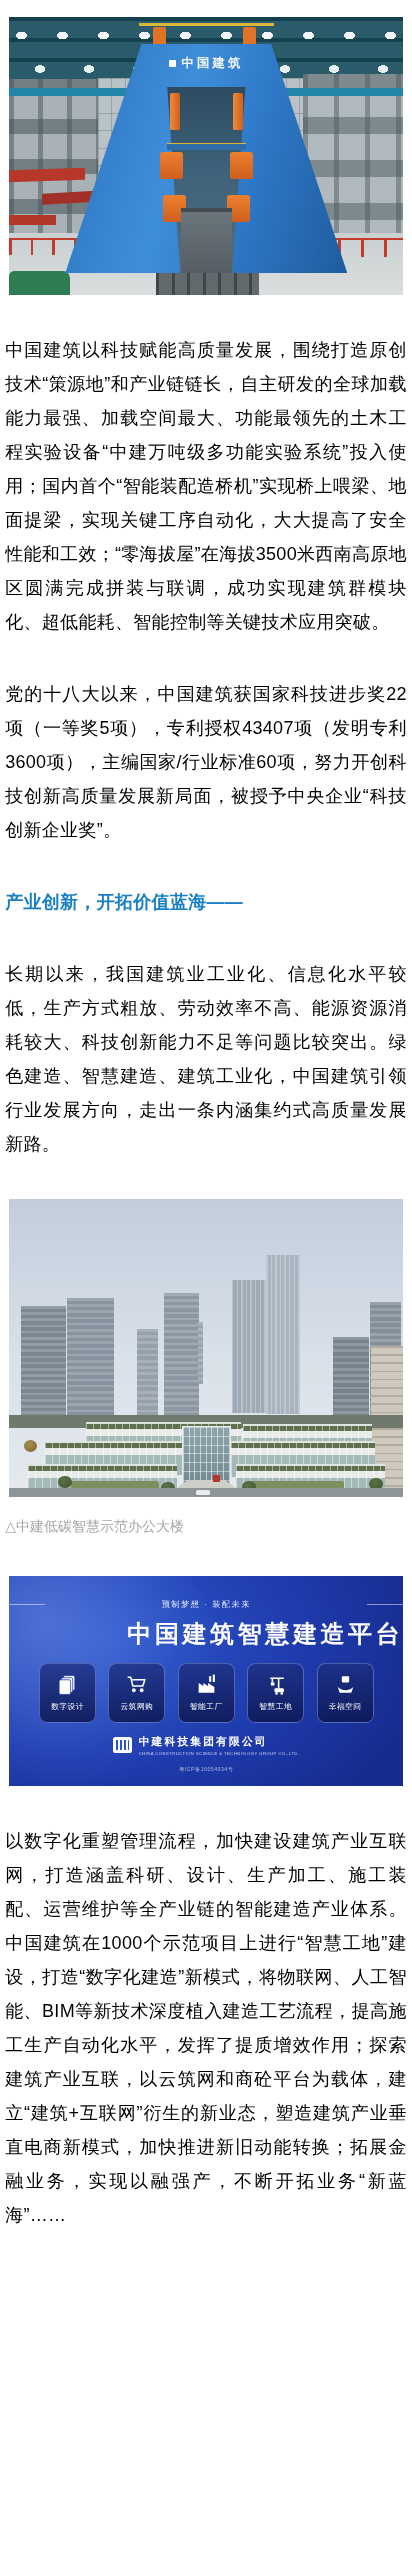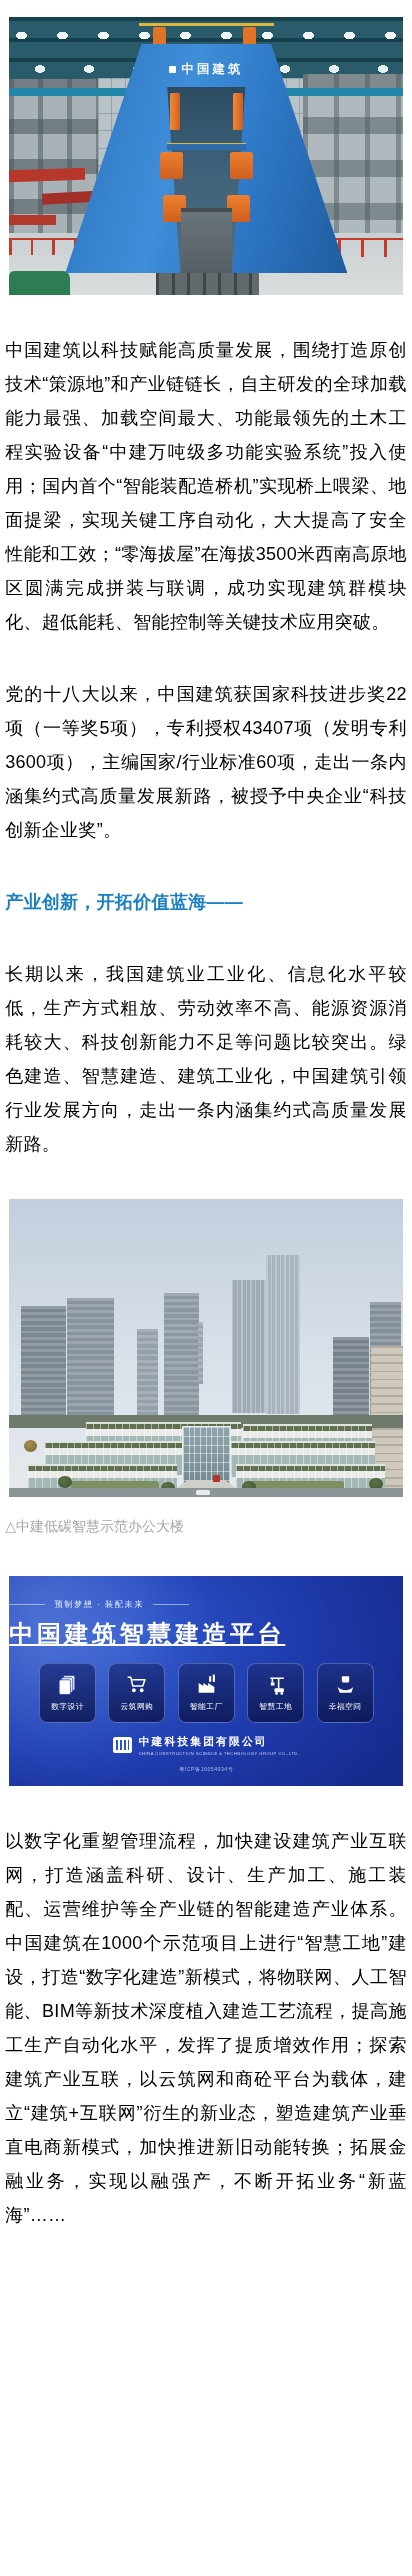--- a/index.html
+++ b/index.html
@@ -50,21 +50,21 @@
   .p1-rig{left:56px;top:27px;width:282px;height:229px;}
   .rig-post{top:-17.5px;width:13.4px;height:23px;background:#e07326;border-radius:1.5px;}
   .rig-rail{left:26%;top:-20.6px;width:48%;height:2.6px;background:#d9b63c;}
   .rig-body{left:0;top:0;width:100%;height:100%;
     clip-path:polygon(27% 0,73% 0,100% 100%,0 100%);
     background:linear-gradient(105deg,#2b72bd 0%,#3f8ed9 40%,#2f7ac9 62%,#1f5c9e 100%);}
   .rig-opening{left:33.5%;top:43px;width:33%;height:186px;
     clip-path:polygon(8% 0,92% 0,78% 100%,22% 100%);
     background:linear-gradient(180deg,#2c4b60,#3d617a 42%,#51707f);}
   .rig-logo{left:0;top:11.3px;width:100%;text-align:center;color:#f2f6fa;font-size:12.4px;
-    font-weight:bold;letter-spacing:3.1px;margin-top:6px;}
+    font-weight:bold;letter-spacing:3.1px;}
   .rig-logo .mark{display:inline-block;width:7.2px;height:7.2px;background:#fff;margin-right:5.2px;border-radius:1px;}
   .rig-cyl{top:49px;width:10.3px;height:37px;background:linear-gradient(90deg,#ef8a38,#cf5f1d);border-radius:1.5px;}
   .clamp{width:23px;height:27px;background:linear-gradient(180deg,#ec8030,#cf5f1d);border-radius:2.6px;}
   .rig-platform{left:36%;top:99px;width:28%;height:6.2px;background:#2e6da8;border-top:1.5px solid #d9b63c;}
   .rig-machine{left:41%;bottom:0;width:18%;height:61px;
     background:linear-gradient(180deg,#6a747b,#555e64);border-top:4.1px solid #454d52;}
 
   
   .tw{position:absolute;background-image:repeating-linear-gradient(180deg,rgba(255,255,255,.18) 0 2.6px,transparent 2.6px 6.2px);}
   .twv{background-image:repeating-linear-gradient(90deg,rgba(255,255,255,.28) 0 1.5px,transparent 1.5px 4.6px);}
@@ -87,24 +87,24 @@
   .p2-sculpt{left:204px;top:276px;width:7.2px;height:6.7px;background:#b8342a;border-radius:1px;}
   .p2-right-bldg{right:0;top:147px;width:32px;height:151px;background-color:#cfc9bd;
     background-image:repeating-linear-gradient(180deg,rgba(90,85,70,.25) 0 1.5px,transparent 1.5px 8.2px);}
 
   
   .banner{margin:37px 9.3px 0;width:394px;height:210px;position:relative;overflow:hidden;
     background:radial-gradient(ellipse 319px 216px at 28% 30%,#2d55c8 0%,#1f3cae 55%,#152b8e 100%);}
   .globe{position:absolute;left:-82px;top:-62px;width:289px;height:289px;border-radius:50%;
     background:radial-gradient(circle at 40% 38%,rgba(140,175,255,.38),rgba(70,110,220,.15) 55%,transparent 72%);}
   .tagline-row{position:absolute;left:0;top:23px;width:100%;display:flex;align-items:center;
-    justify-content:flex-start;gap:9.3px;color:rgba(255,255,255,.88);font-size:8.2px;letter-spacing:1.5px;}
+    justify-content:space-between;gap:9.3px;color:rgba(255,255,255,.88);font-size:8.2px;letter-spacing:1.5px;}
   .tagline-row .rule{width:36px;height:0.5px;background:rgba(255,255,255,.5);}
-  .banner-title{position:absolute;left:0;top:42px;width:100%;text-align:left;color:#fff;
-    font-size:24px;font-weight:bold;letter-spacing:3.6px;text-decoration:underline;}
+  .banner-title{position:absolute;left:0;top:42px;width:100%;text-align:right;color:#fff;
+    font-size:24px;font-weight:bold;letter-spacing:3.6px;}
   .tiles{position:absolute;left:0;top:87px;width:100%;display:flex;justify-content:center;gap:12.4px;}
   .tile{width:55px;height:58px;border-radius:8.2px;border:0.5px solid rgba(150,180,255,.45);
     background:linear-gradient(180deg,rgba(30,48,130,.78),rgba(12,22,78,.82));
     display:flex;flex-direction:column;align-items:center;justify-content:center;gap:5.2px;}
   .tile svg{width:23px;height:23px;}
   .tile .tlabel{color:#fff;font-size:7.7px;letter-spacing:0.5px;}
   .logo-row{position:absolute;left:0;top:159px;width:100%;display:flex;align-items:center;
     justify-content:center;gap:7px;}
   .logo-mark{width:18.5px;height:16.5px;background:#fff;border-radius:2.6px;display:flex;
     align-items:center;justify-content:center;}
@@ -146,21 +146,21 @@
       <div class="abs rig-platform"></div>
       <div class="abs clamp" style="left:33.5%;top:47%;"></div>
       <div class="abs clamp" style="left:58.5%;top:47%;"></div>
       <div class="abs clamp" style="left:34.5%;top:66%;"></div>
       <div class="abs clamp" style="left:57.5%;top:66%;"></div>
       <div class="abs rig-machine"></div>
     </div>
   </figure>
 
   <p class="body">中国建筑以科技赋能高质量发展，围绕打造原创技术“策源地”和产业链链长，自主研发的全球加载能力最强、加载空间最大、功能最领先的土木工程实验设备“中建万吨级多功能实验系统”投入使用；国内首个“智能装配造桥机”实现桥上喂梁、地面提梁，实现关键工序自动化，大大提高了安全性能和工效；“零海拔屋”在海拔3500米西南高原地区圆满完成拼装与联调，成功实现建筑群模块化、超低能耗、智能控制等关键技术应用突破。</p>
-  <p class="body">党的十八大以来，中国建筑获国家科技进步奖22项（一等奖5项），专利授权43407项（发明专利3600项），主编国家/行业标准60项，走出一条内涵集约式高质量发展新路，被授予中央企业“科技创新企业奖”。</p>
+  <p class="body">党的十八大以来，中国建筑获国家科技进步奖22项（一等奖5项），专利授权43407项（发明专利3600项），主编国家/行业标准60项，努力开创科技创新高质量发展新局面，被授予中央企业“科技创新企业奖”。</p>
 
   <h3 class="subhead">产业创新，开拓价值蓝海——</h3>
 
   <p class="body">长期以来，我国建筑业工业化、信息化水平较低，生产方式粗放、劳动效率不高、能源资源消耗较大、科技创新能力不足等问题比较突出。绿色建造、智慧建造、建筑工业化，中国建筑引领行业发展方向，走出一条内涵集约式高质量发展新路。</p>
 
   <figure class="photo" id="photo2">
     <div class="tw" style="left:11.3px;top:107px;width:45px;height:116px;background-color:#7b8791;"></div>
     <div class="tw" style="left:58px;top:99px;width:47px;height:124px;background-color:#87939e;"></div>
     <div class="tw" style="left:128px;top:130px;width:20.6px;height:93px;background-color:#95a0aa;"></div>
     <div class="tw" style="left:155px;top:94px;width:35px;height:129px;background-color:#8b97a2;"></div>

